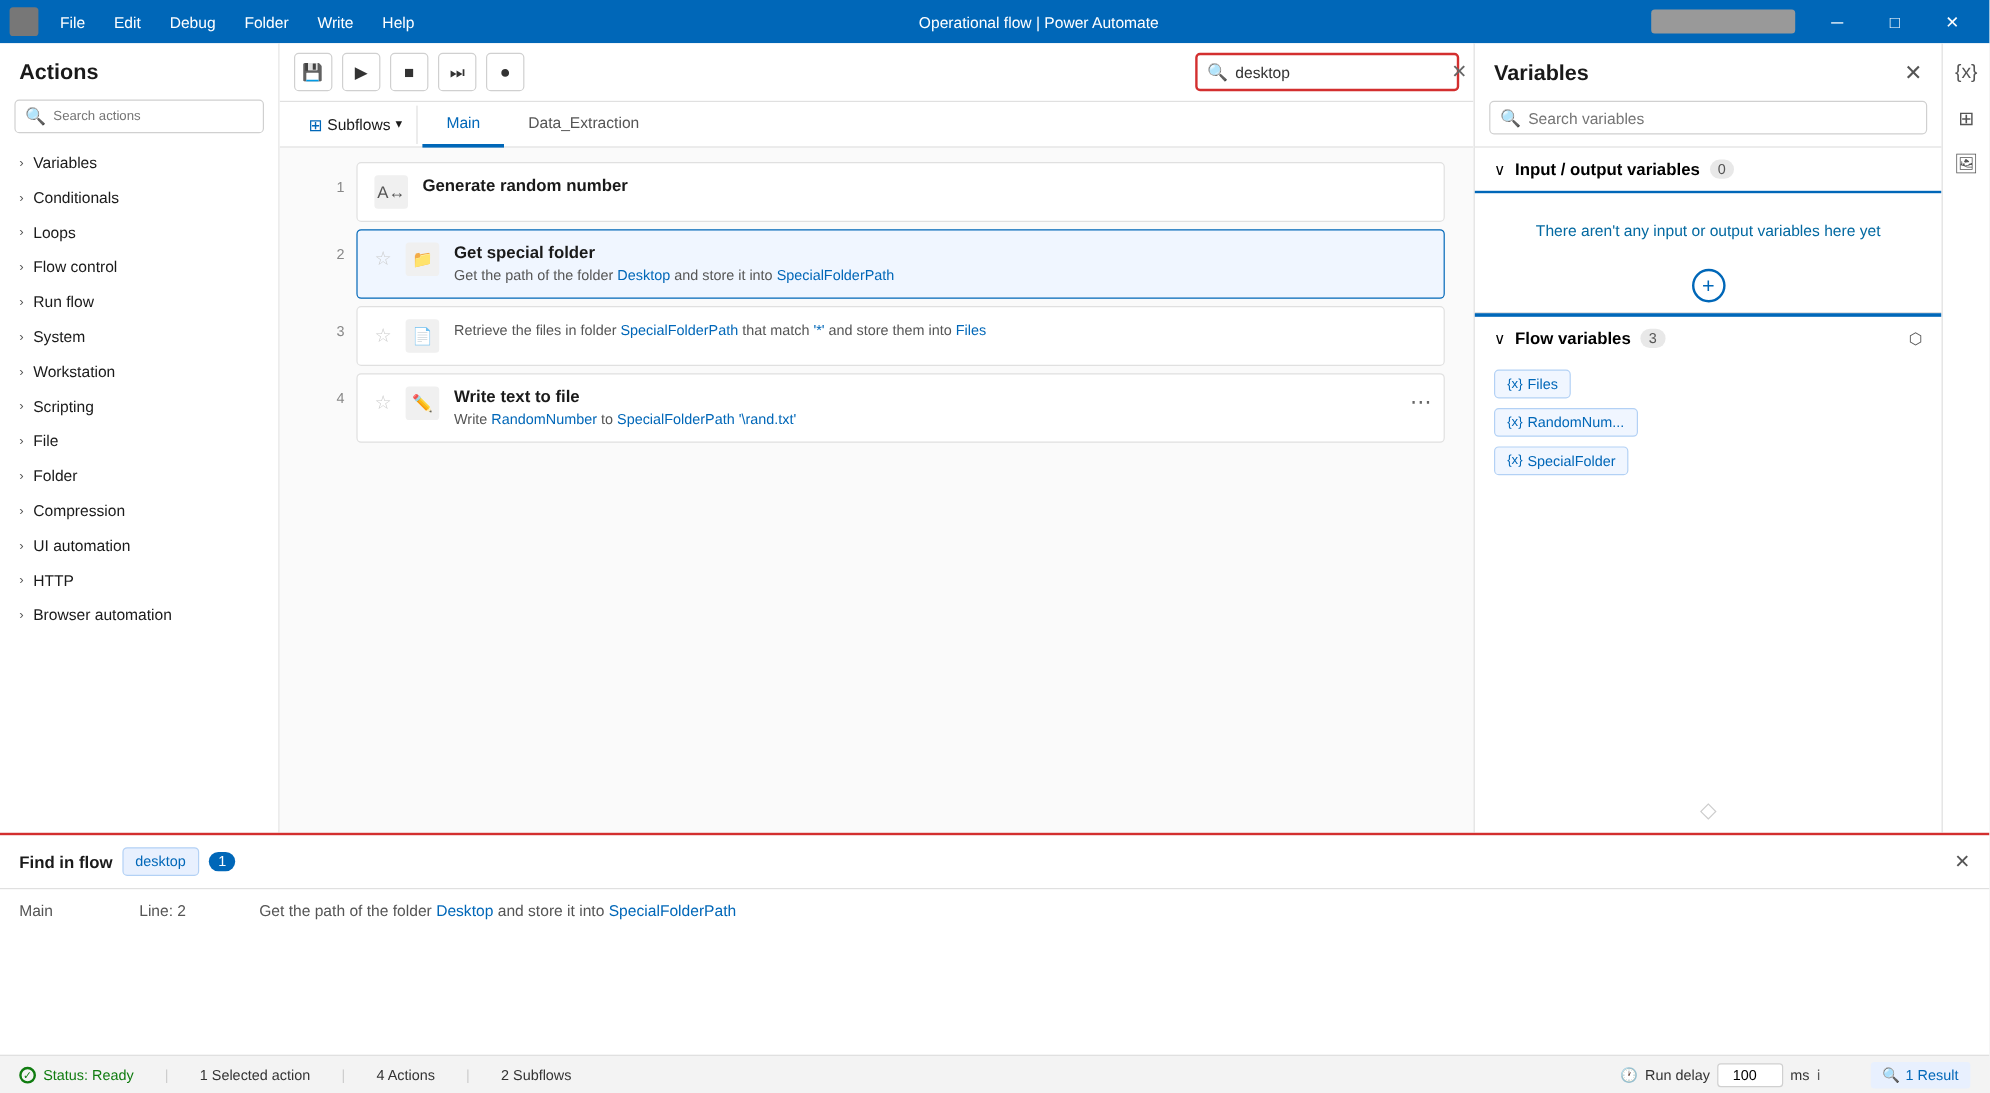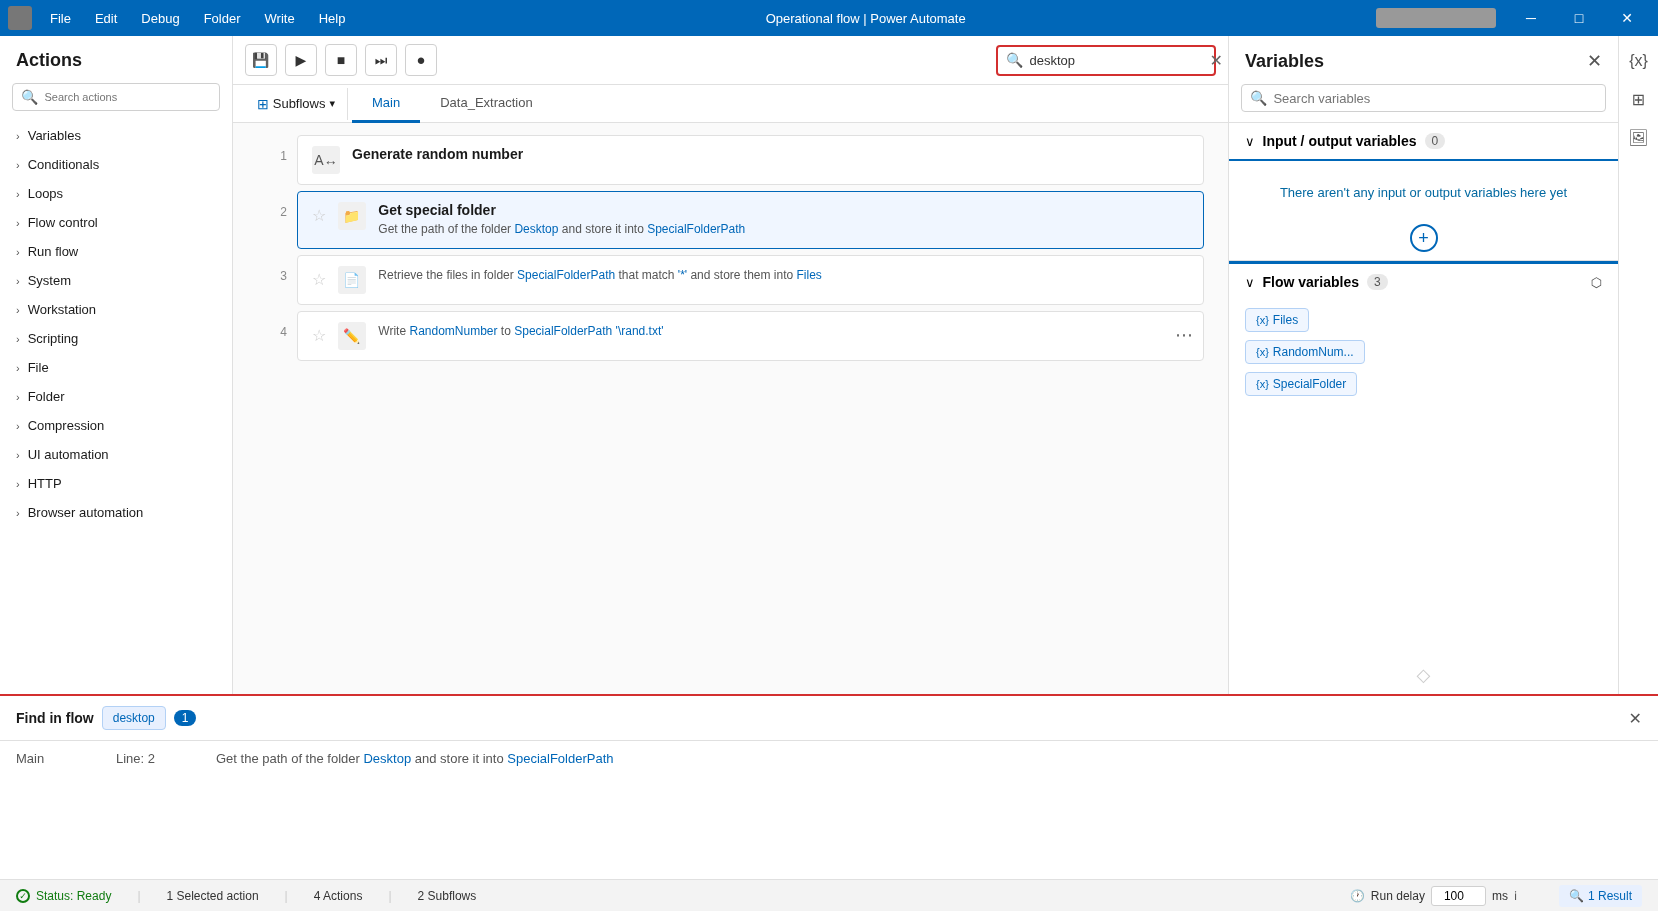--- a/index.html
+++ b/index.html
@@ -613,20 +613,21 @@
             </div>
           </div>
         </div>
 
         <div class="step-row">
           <div class="step-number">4</div>
           <div class="step-card">
             <div class="step-star">☆</div>
             <div class="step-icon">✏️</div>
             <div class="step-content">
+              <div class="step-title">Write text to file</div>
               <div class="step-desc">
                 Write <span class="blue">RandomNumber</span> to <span class="blue">SpecialFolderPath</span> <span class="blue">'\rand.txt'</span>
               </div>
             </div>
             <div class="step-more">⋯</div>
           </div>
         </div>
       </div>
     </div>
 

